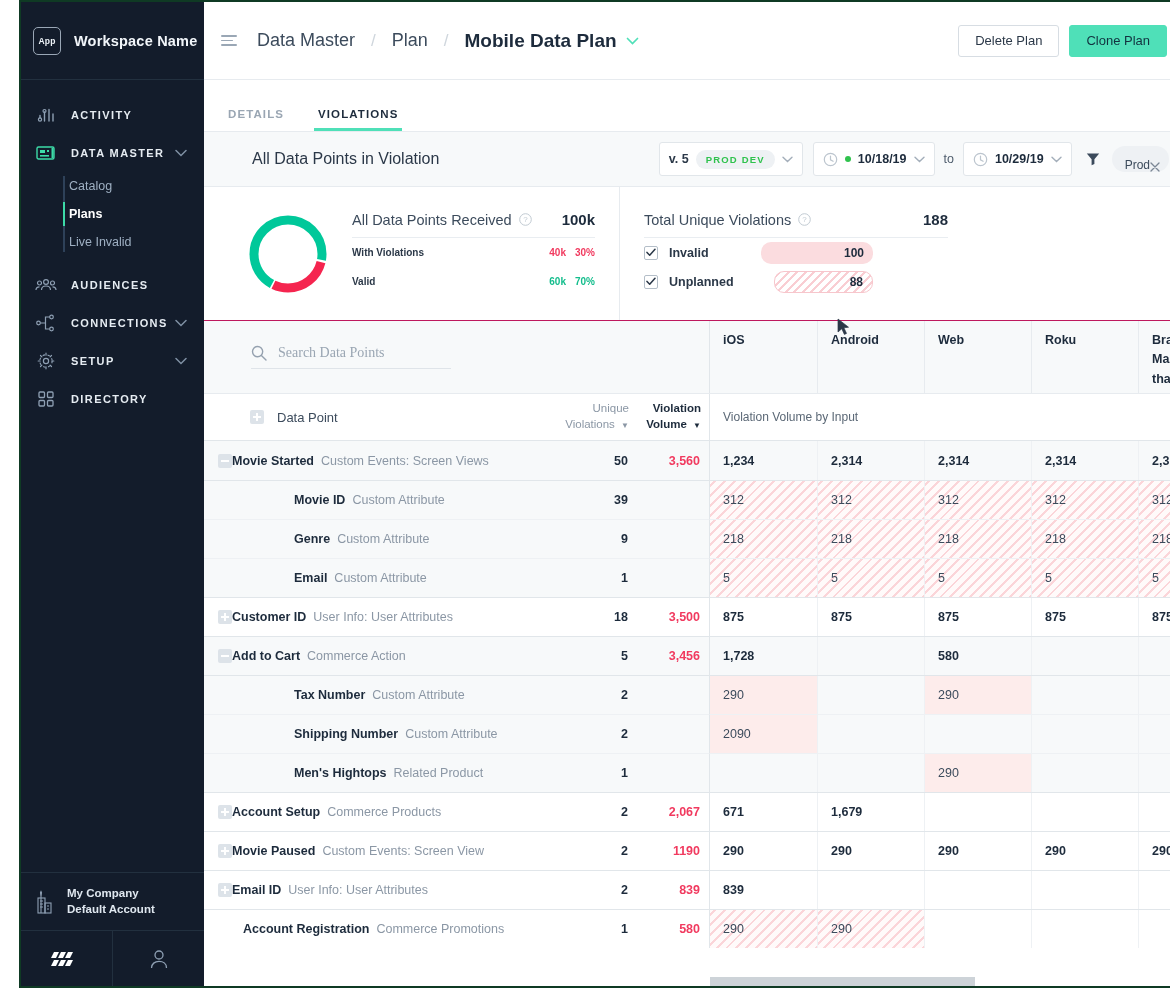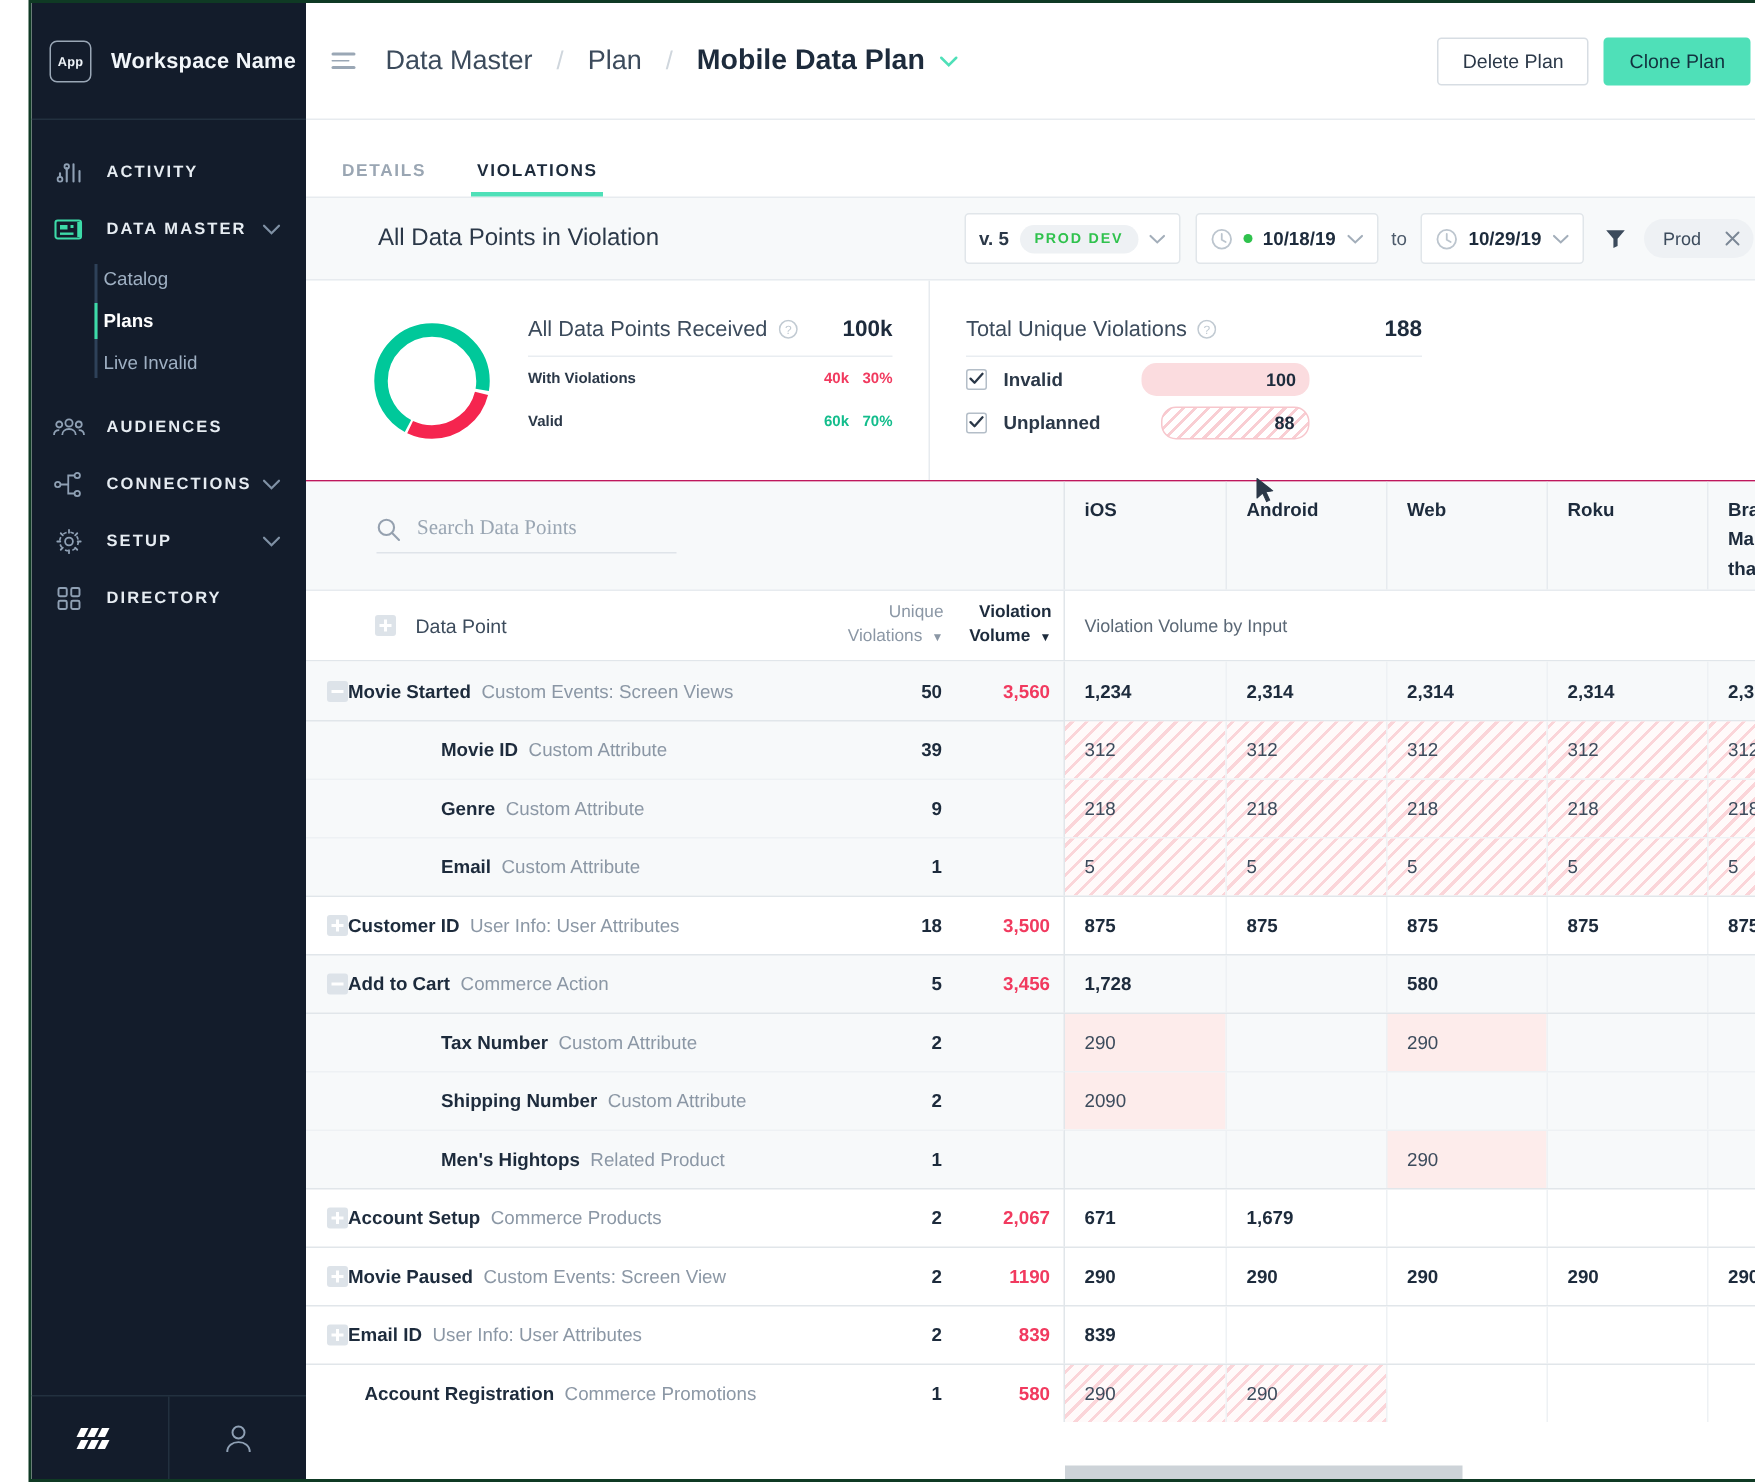--- a/index.html
+++ b/index.html
@@ -128,21 +128,21 @@
   }
   .ctl-v { font-size:12.5px; font-weight:bold; color:#2b3848;}
   .pill-prod {
     background:#eef1f4; color:#2fc24d; font-size:9.5px; font-weight:bold;
     letter-spacing:1.2px; border-radius:11px; padding: 4px 10px;
   }
   .date-txt { font-size:12.5px; font-weight:bold; color:#1d2b3c; }
   .dot-green { width:6px; height:6px; border-radius:50%; background:#2fc24d; }
   .to-txt { font-size:12.5px; color:#56637280; color:#4d5b6b; margin: 0 9px; }
   .filter-chip {
-    display:flex; align-items:center; gap:16px; background:#eef1f4; border-radius:14px;
+    display:flex; align-items:flex-end; gap:0; background:#eef1f4; border-radius:14px;
     height:26px; padding: 0 9px 0 13px; margin-left: 12px; cursor:pointer;
   }
   .filter-chip span { font-size:12px; color:#3c4b5c;}
   .funnel { margin-left: 14px; cursor:pointer; }
 
   
   .stats { height: 134px; flex:0 0 134px; display:flex; border-bottom:1px solid #be185d; }
   .stat-left { width: 415px; flex:0 0 415px; display:flex; align-items:center; padding-left: 43px; }
   .donut { width: 82px; height: 82px; flex:0 0 82px; margin-right: 23px;}
   .stat-block { flex:1 1 auto; padding-right: 24px; }
@@ -351,20 +351,34 @@
               <rect x="1" y="1" width="5.5" height="5.5" rx="1" fill="none" stroke="#8fa0b4" stroke-width="1.3"></rect>
               <rect x="9.5" y="1" width="5.5" height="5.5" rx="1" fill="none" stroke="#8fa0b4" stroke-width="1.3"></rect>
               <rect x="1" y="9.5" width="5.5" height="5.5" rx="1" fill="none" stroke="#8fa0b4" stroke-width="1.3"></rect>
               <rect x="9.5" y="9.5" width="5.5" height="5.5" rx="1" fill="none" stroke="#8fa0b4" stroke-width="1.3"></rect>
             </svg>
         </span>
         <span class="nav-label">DIRECTORY</span>
       </div>
     </nav>
 
+    <div class="sb-company">
+      <span>
+        <svg width="20" height="24" viewBox="0 0 20 24">
+            <path d="M6 23V6.5l-.5-4 .5-1 .5 1-.5 4" fill="none" stroke="#8fa0b4" stroke-width="1.1"></path>
+            <rect x="3" y="8" width="7" height="15" fill="none" stroke="#8fa0b4" stroke-width="1.1"></rect>
+            <rect x="10" y="13" width="6" height="10" fill="none" stroke="#8fa0b4" stroke-width="1.1"></rect>
+            <path d="M5 11h3M5 14h3M5 17h3M12 16h2M12 19h2" stroke="#8fa0b4" stroke-width="1"></path>
+          </svg>
+      </span>
+      <div class="sb-company-txt">
+        <div>My Company</div>
+        <div>Default Account</div>
+      </div>
+    </div>
 
     <div class="sb-foot">
       <div>
         <svg width="34" height="22" viewBox="0 0 34 22">
             <g fill="#ffffff">
               <path d="M4 4h5l-3 6H1z"></path>
               <path d="M11 4h5l-3 6H8z"></path>
               <path d="M18 4h5l-3 6h-5z"></path>
               <path d="M4 12h5l-3 6H1z"></path>
               <path d="M11 12h5l-3 6H8z"></path>

